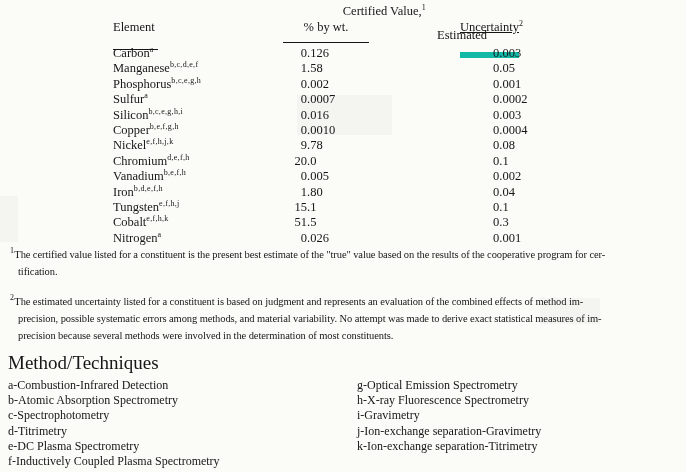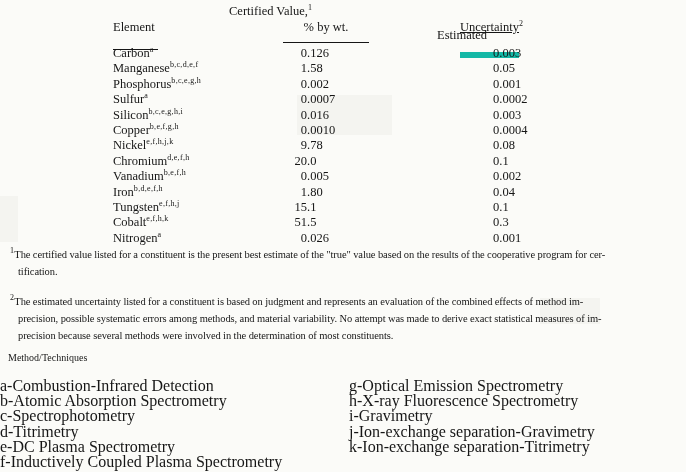--- a/index.html
+++ b/index.html
@@ -10,21 +10,21 @@
     position:relative;
     font-family:"Liberation Serif", serif;
     color:#161616;
   }
   .page { position:absolute; inset:0; }
 
   .artifact { position:absolute; background:#f4f4f0; }
 
   
   .thead { position:absolute; left:0; top:0; width:686px; height:44px; font-size:12.5px; }
-  .h-cert1 { position:absolute; left:229px; top:4px; width:170px; text-align:left; white-space:nowrap; }
+  .h-cert1 { position:absolute; left:256px; top:4px; width:170px; text-align:right; white-space:nowrap; }
   .h-est1  { position:absolute; left:437px; top:4px; width:110px; text-align:left; white-space:nowrap;margin-top:24px; }
   .h-elem  { position:absolute; left:113px; top:20px; border-bottom:1px solid #161616; padding:0 3px 14px 0; white-space:nowrap; }
   .h-cert2 { position:absolute; left:283px; top:20px; width:86px; text-align:center; border-bottom:1px solid #161616; padding-bottom:7px; white-space:nowrap; }
   .h-est2  { position:absolute; left:460px; top:20px; white-space:nowrap; }
   .h-est2 .u { border-bottom:6px solid #14b8a6; padding-bottom:18px;text-decoration:underline; }
   sup { font-size:8px; line-height:0; vertical-align:5px; letter-spacing:0.3px; }
 
   
   .tbody { position:absolute; left:113px; top:46px; font-size:12.5px; }
   .trow { display:flex; height:15.4px; line-height:15.4px; white-space:nowrap; }
@@ -34,22 +34,22 @@
   .val-cell .fp { display:inline-block; text-align:left; }
   .unc-cell { }
 
   
   .footnotes { position:absolute; left:10px; top:246px; width:672px; font-size:10.5px; letter-spacing:-0.1px; }
   .footnote { margin-bottom:13px; }
   .fn-line { line-height:17px; white-space:nowrap; margin-left:8px; }
   .fn-line.first { margin-left:0; }
 
   
-  .methods-heading { position:absolute; left:8px; top:352px; font-size:10px; white-space:nowrap; }
-  .methods { position:absolute; left:0; top:378px; display:flex; font-size:16px; }
+  .methods-heading { position:absolute; left:8px; top:352px; font-size:19px; white-space:nowrap; }
+  .methods { position:absolute; left:8px; top:378px; display:flex; font-size:12px; }
   .methods-left { width:349px; }
   .method-item { line-height:15.2px; white-space:nowrap; }
 </style>
 </head>
 <body>
 
 <div class="page">
 
   <div class="artifact" style="left:297px; top:95px; width:95px; height:40px;"></div>
   <div class="artifact" style="left:0; top:196px; width:18px; height:46px;"></div>

